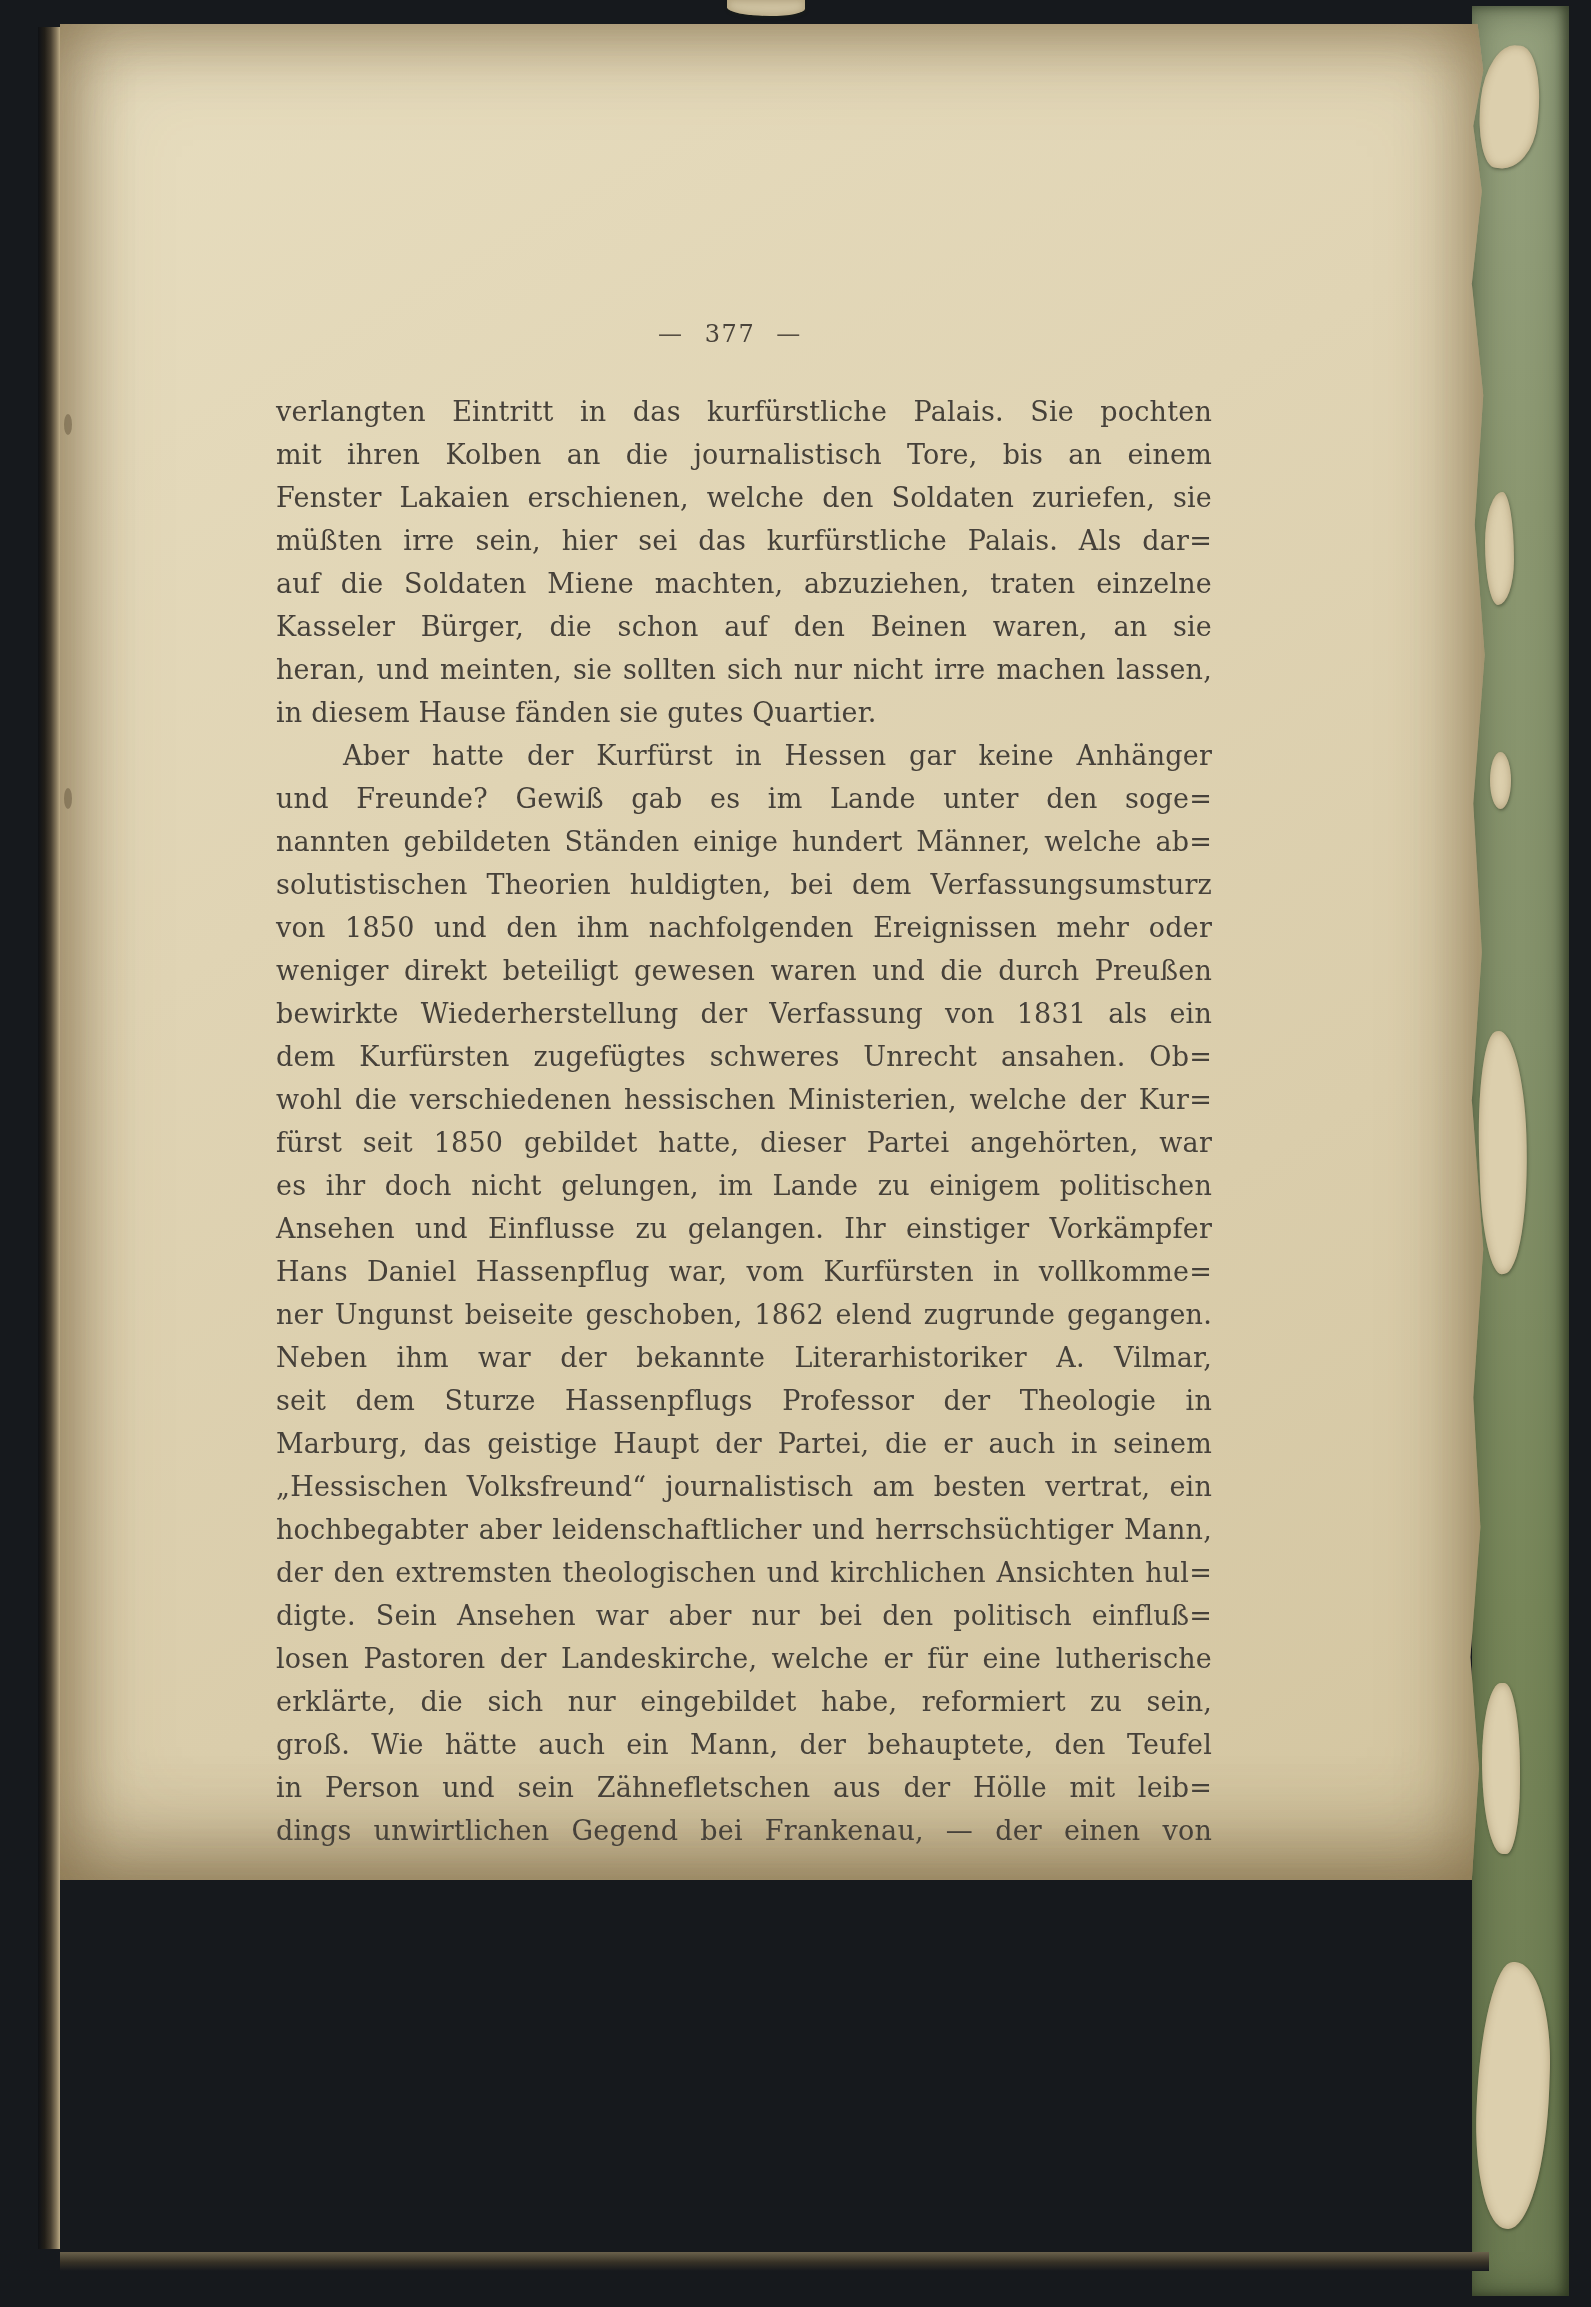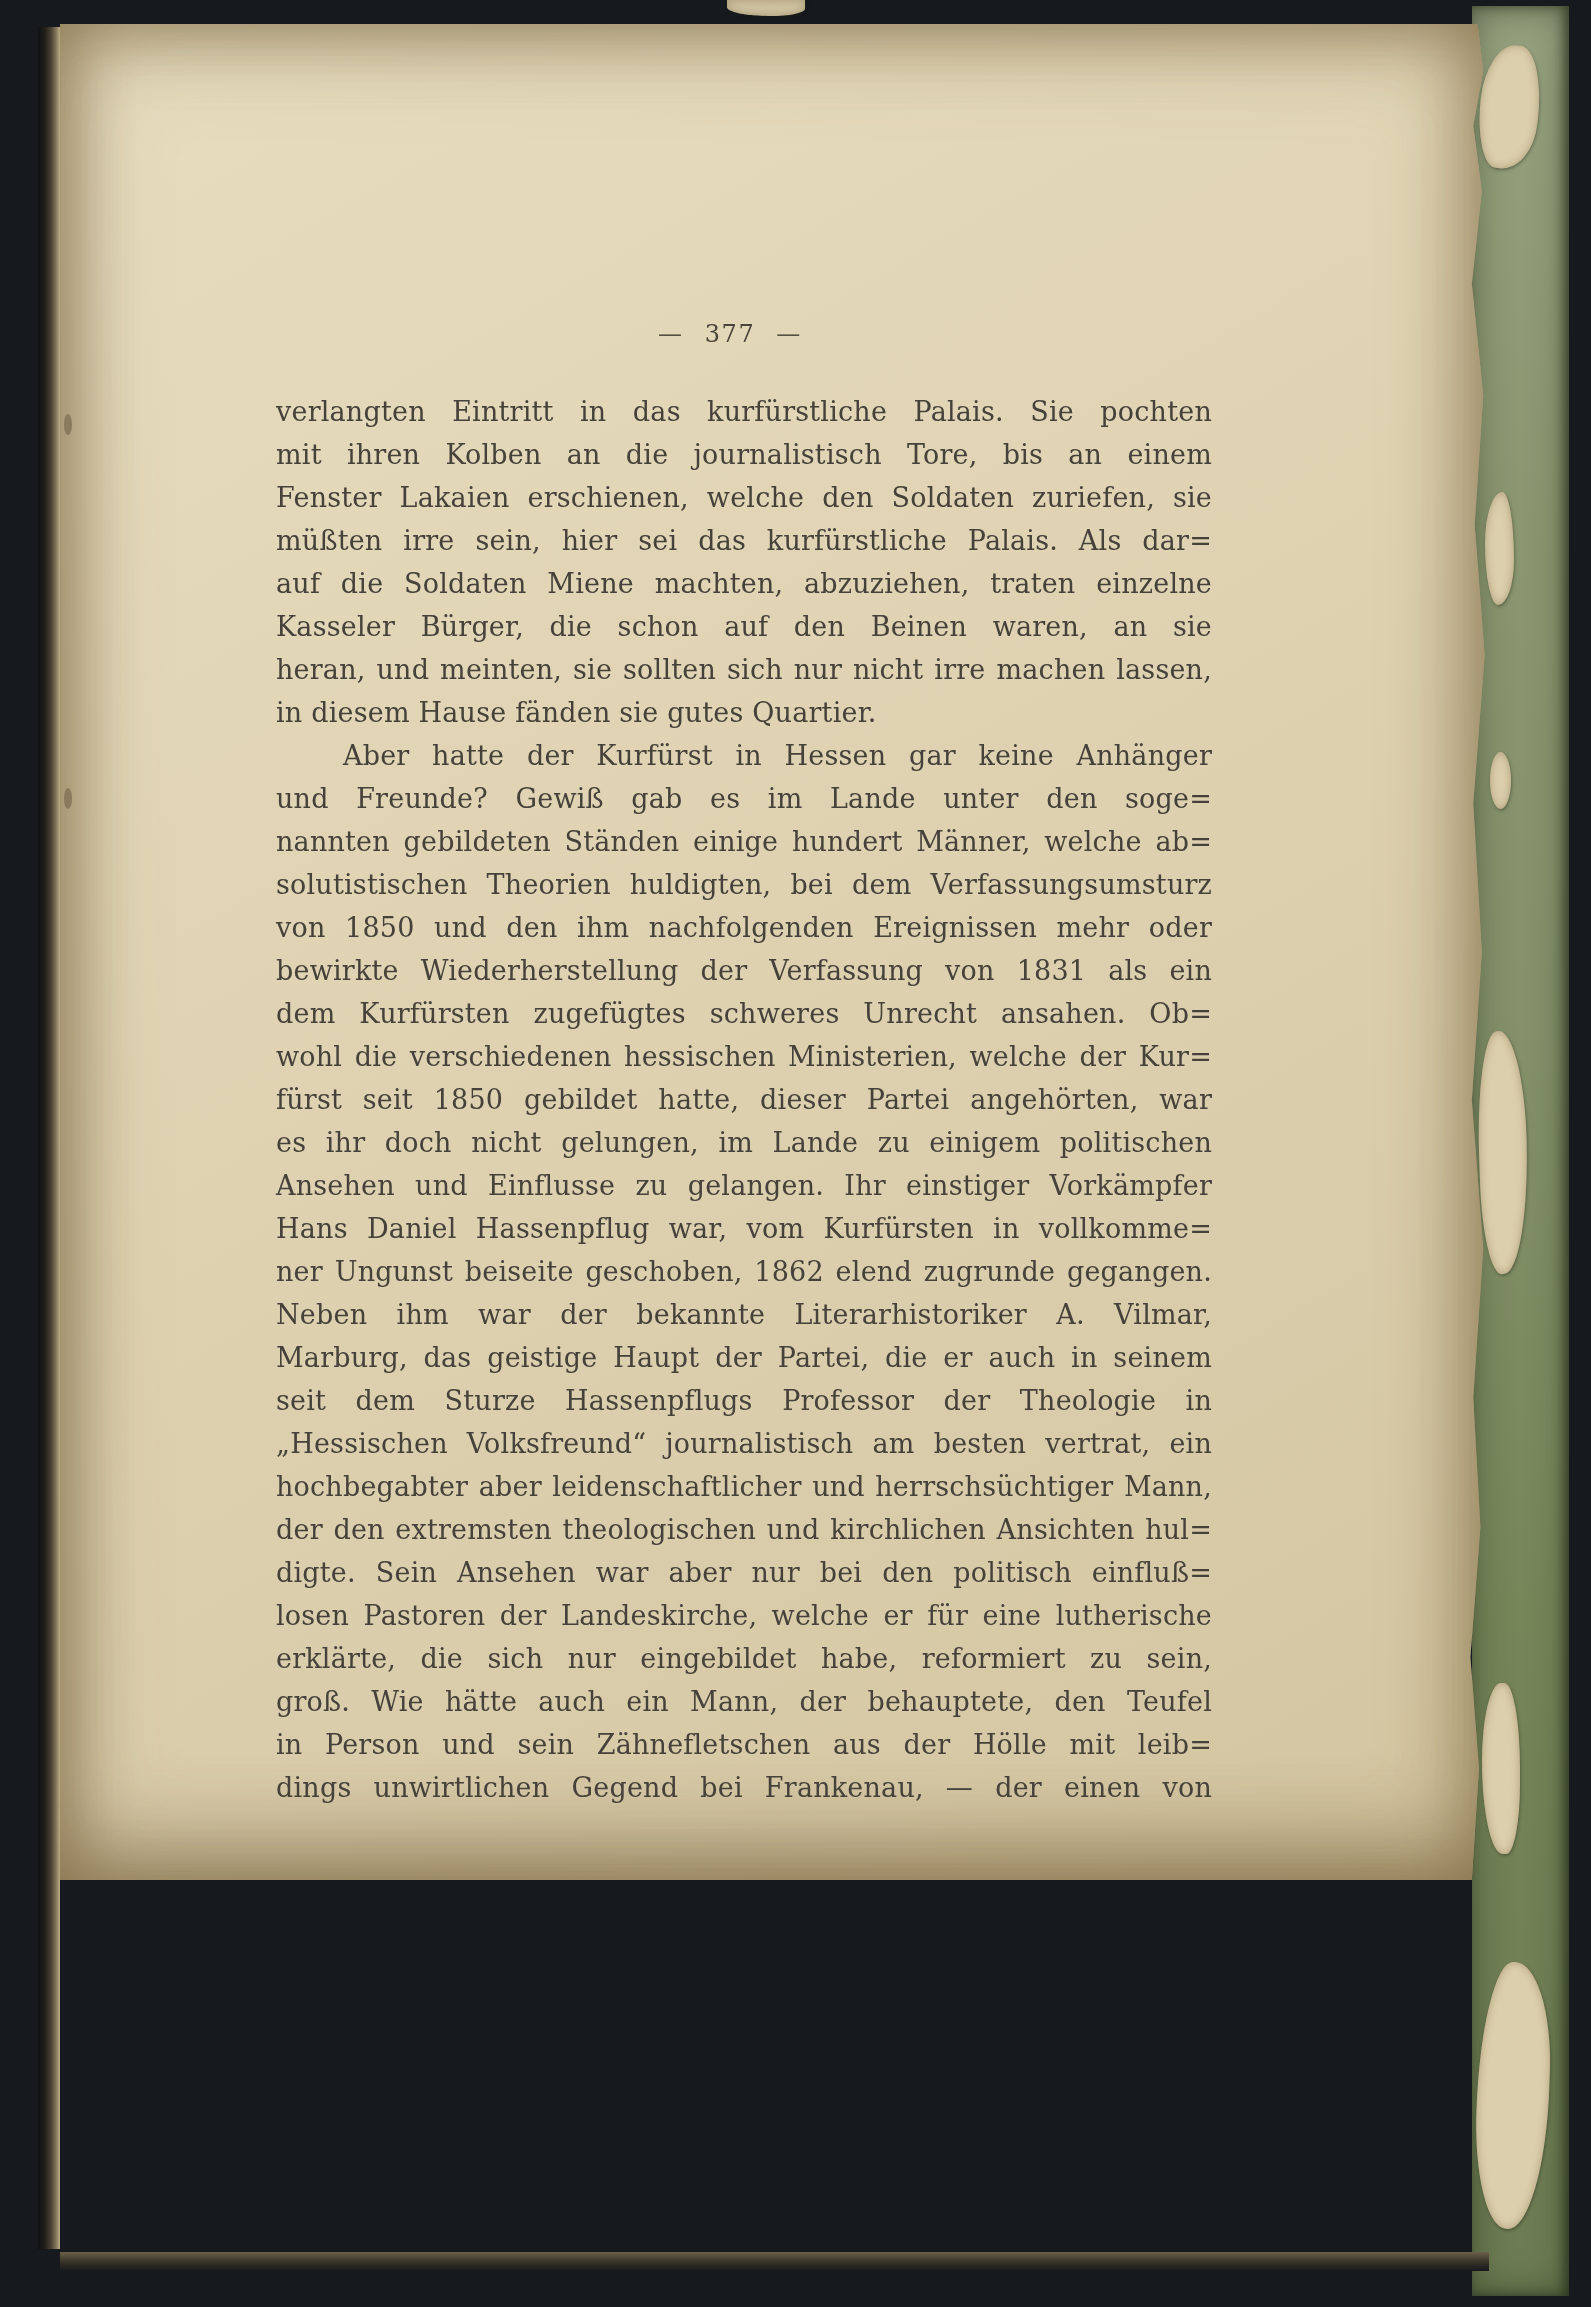--- a/index.html
+++ b/index.html
@@ -84,31 +84,32 @@
       <div class="line">müßten irre sein, hier sei das kurfürstliche Palais. Als dar=</div>
       <div class="line">auf die Soldaten Miene machten, abzuziehen, traten einzelne</div>
       <div class="line">Kasseler Bürger, die schon auf den Beinen waren, an sie</div>
       <div class="line">heran, und meinten, sie sollten sich nur nicht irre machen lassen,</div>
       <div class="line lastline">in diesem Hause fänden sie gutes Quartier.</div>
       <div class="line indent">Aber hatte der Kurfürst in Hessen gar keine Anhänger</div>
       <div class="line">und Freunde? Gewiß gab es im Lande unter den soge=</div>
       <div class="line">nannten gebildeten Ständen einige hundert Männer, welche ab=</div>
       <div class="line">solutistischen Theorien huldigten, bei dem Verfassungsumsturz</div>
       <div class="line">von 1850 und den ihm nachfolgenden Ereignissen mehr oder</div>
+      <div class="line">weniger direkt beteiligt gewesen waren und die durch Preußen</div>
       <div class="line">bewirkte Wiederherstellung der Verfassung von 1831 als ein</div>
       <div class="line">dem Kurfürsten zugefügtes schweres Unrecht ansahen. Ob=</div>
       <div class="line">wohl die verschiedenen hessischen Ministerien, welche der Kur=</div>
       <div class="line">fürst seit 1850 gebildet hatte, dieser Partei angehörten, war</div>
       <div class="line">es ihr doch nicht gelungen, im Lande zu einigem politischen</div>
       <div class="line">Ansehen und Einflusse zu gelangen. Ihr einstiger Vorkämpfer</div>
       <div class="line">Hans Daniel Hassenpflug war, vom Kurfürsten in vollkomme=</div>
       <div class="line">ner Ungunst beiseite geschoben, 1862 elend zugrunde gegangen.</div>
       <div class="line">Neben ihm war der bekannte Literarhistoriker A. Vilmar,</div>
+      <div class="line">seit dem Sturze Hassenpflugs Professor der Theologie in</div>
       <div class="line">Marburg, das geistige Haupt der Partei, die er auch in seinem</div>
-      <div class="line">seit dem Sturze Hassenpflugs Professor der Theologie in</div>
       <div class="line">„Hessischen Volksfreund“ journalistisch am besten vertrat, ein</div>
       <div class="line">hochbegabter aber leidenschaftlicher und herrschsüchtiger Mann,</div>
       <div class="line">der den extremsten theologischen und kirchlichen Ansichten hul=</div>
       <div class="line">digte. Sein Ansehen war aber nur bei den politisch einfluß=</div>
       <div class="line">losen Pastoren der Landeskirche, welche er für eine lutherische</div>
       <div class="line">erklärte, die sich nur eingebildet habe, reformiert zu sein,</div>
       <div class="line">groß. Wie hätte auch ein Mann, der behauptete, den Teufel</div>
       <div class="line">in Person und sein Zähnefletschen aus der Hölle mit leib=</div>
       <div class="line">dings unwirtlichen Gegend bei Frankenau, — der einen von</div>
     </div>

